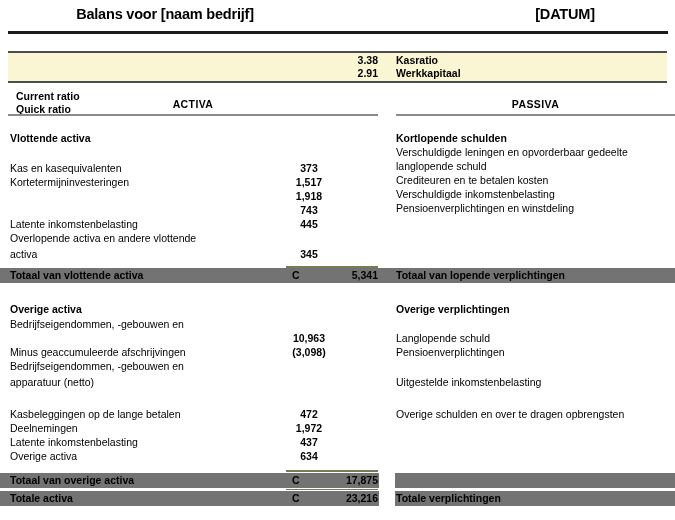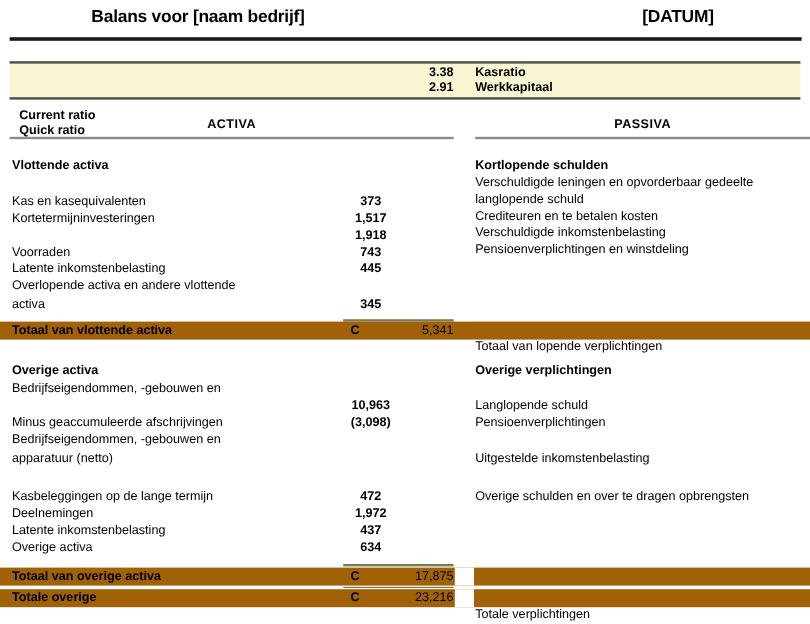--- a/index.html
+++ b/index.html
@@ -140,57 +140,56 @@
     width: 138px;
     white-space: nowrap;
   }
 
   
   .total-band {
     position: absolute;
     left: 0;
     width: 675px;
     height: 15px;
-    background: #a16207;
+    background: #737373;
   }
   .total-band .label {
     position: absolute;
     left: 10px; top: 0;
     height: 15px;
     line-height: 15px;
     font-size: 10.5px;
     font-weight: bold;
     white-space: nowrap;
   }
   .total-band .label-right {
     position: absolute;
     left: 396px; top: 0;
     height: 15px;
     line-height: 15px;
     font-size: 10.5px;
-    font-weight: normal;
-    white-space: nowrap;
-    margin-top: 14px;
+    font-weight: bold;
+    white-space: nowrap;
   }
   .total-band .cur {
     position: absolute;
     left: 292px; top: 0;
     height: 15px;
     line-height: 15px;
     font-size: 10.5px;
     font-weight: bold;
   }
   .total-band .amt {
     position: absolute;
     left: 312px; top: 0;
     width: 66px;
     height: 15px;
     line-height: 15px;
     font-size: 10.5px;
-    font-weight: normal;
+    font-weight: bold;
     text-align: right;
   }
   
   .band-gap {
     position: absolute;
     width: 16px;
     height: 15px;
     background: #ffffff;
     left: 379px;
   }
@@ -242,21 +241,20 @@
   <div class="row lcol bold" style="top:131px">Vlottende activa</div>
 
   <div class="row lcol" style="top:161px">Kas en kasequivalenten</div>
   <div class="num" style="top:161px">373</div>
 
   <div class="row lcol" style="top:175px">Kortetermijninvesteringen</div>
   <div class="num" style="top:175px">1,517</div>
 
   <div class="num" style="top:189px">1,918</div>
 
-  <div class="row lcol" style="top:203px">Voorraden</div>
   <div class="num" style="top:203px">743</div>
 
   <div class="row lcol" style="top:217px">Latente inkomstenbelasting</div>
   <div class="num" style="top:217px">445</div>
 
   <div class="row lcol" style="top:231px">Overlopende activa en andere vlottende</div>
 
   <div class="row lcol" style="top:247px">activa</div>
   <div class="num" style="top:247px">345</div>
 
@@ -274,21 +272,21 @@
 
   <div class="num" style="top:331px">10,963</div>
 
   <div class="row lcol" style="top:345px">Minus geaccumuleerde afschrijvingen</div>
   <div class="num" style="top:345px">(3,098)</div>
 
   <div class="row lcol" style="top:359px">Bedrijfseigendommen, -gebouwen en</div>
 
   <div class="row lcol" style="top:375px">apparatuur (netto)</div>
 
-  <div class="row lcol" style="top:407px">Kasbeleggingen op de lange termijn</div>
+  <div class="row lcol" style="top:407px">Kasbeleggingen op de lange betalen</div>
   <div class="num" style="top:407px">472</div>
 
   <div class="row lcol" style="top:421px">Deelnemingen</div>
   <div class="num" style="top:421px">1,972</div>
 
   <div class="row lcol" style="top:435px">Latente inkomstenbelasting</div>
   <div class="num" style="top:435px">437</div>
 
   <div class="row lcol" style="top:449px">Overige activa</div>
   <div class="num" style="top:449px">634</div>
@@ -296,21 +294,21 @@
   <div class="subrule" style="top:470px"></div>
   <div class="total-band" style="top:473px">
     <span class="label">Totaal van overige activa</span>
     <span class="cur">C</span>
     <span class="amt">17,875</span>
     <span class="band-gap"></span>
   </div>
 
   <div class="subrule-thin" style="top:489px"></div>
   <div class="total-band" style="top:491px">
-    <span class="label">Totale overige</span>
+    <span class="label">Totale activa</span>
     <span class="cur">C</span>
     <span class="amt">23,216</span>
     <span class="band-gap"></span>
     <span class="label-right">Totale verplichtingen</span>
   </div>
 
   <div class="row rcol bold" style="top:131px">Kortlopende schulden</div>
   <div class="row rcol" style="top:145px">Verschuldigde leningen en opvorderbaar gedeelte</div>
   <div class="row rcol" style="top:159px">langlopende schuld</div>
   <div class="row rcol" style="top:173px">Crediteuren en te betalen kosten</div>

